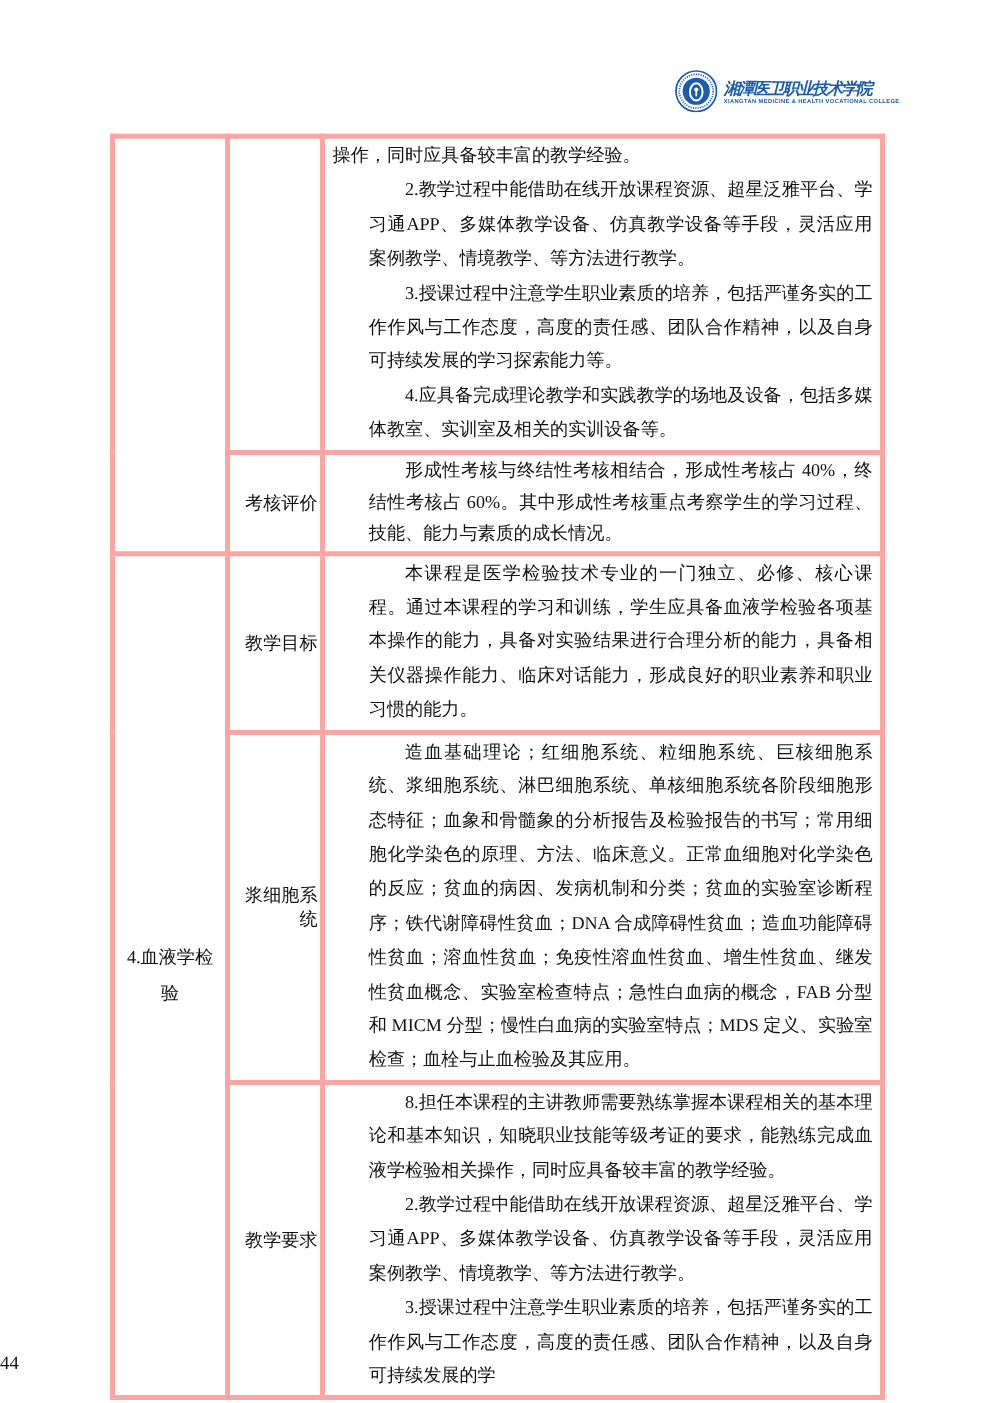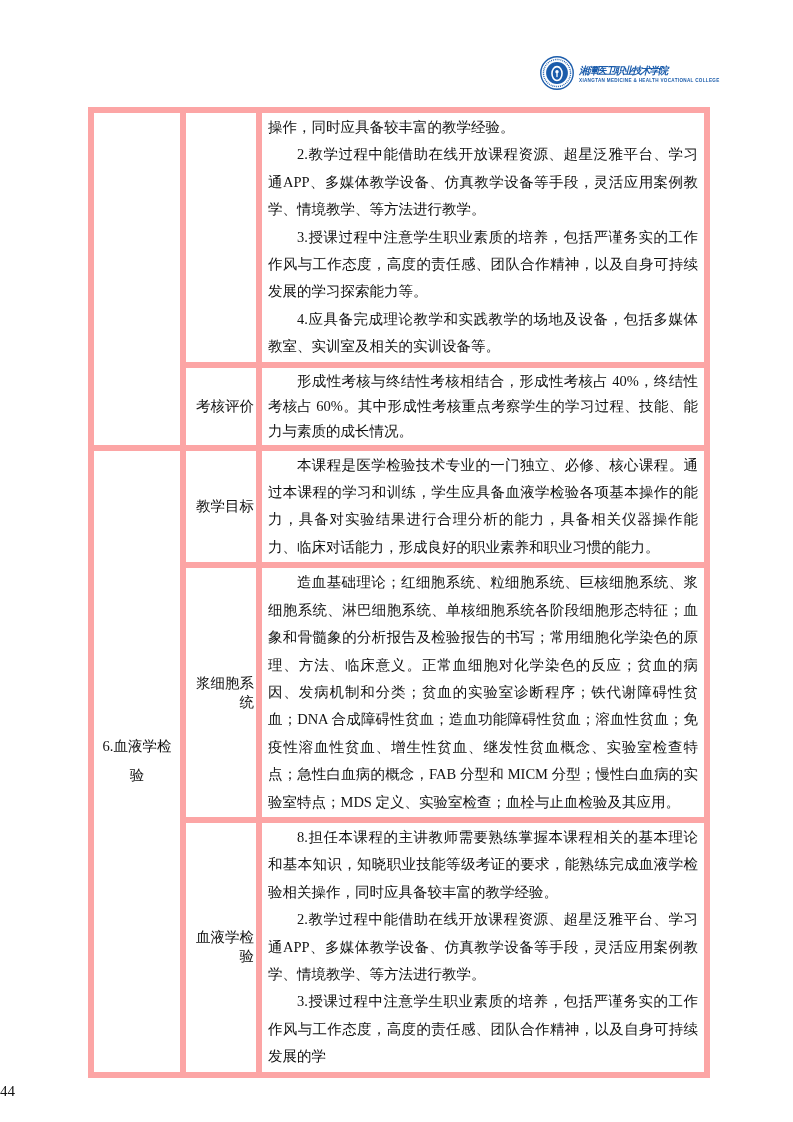--- a/index.html
+++ b/index.html
@@ -12,48 +12,48 @@
   }
   
   .logo-block {
     position: absolute; left: 540px; top: 56px;
     display: flex; align-items: center; gap: 5px;
   }
   .emblem { width: 34px; height: 34px; flex: 0 0 auto; }
   .logo-text { display: flex; flex-direction: column; }
   .logo-zh {
     color: #1b5cab; font-weight: bold; font-style: italic;
-    font-size: 10px; letter-spacing: -1.2px; line-height: 15px;
+    font-size: 13px; letter-spacing: -1.2px; line-height: 15px;
     white-space: nowrap;
   }
   .logo-en {
     color: #1b5cab; font-size: 4.6px; letter-spacing: 0.32px;
     line-height: 6px; white-space: nowrap;
     font-family: "Liberation Sans", sans-serif; font-weight: bold;
   }
   
   table.syllabus {
     position: absolute; left: 88px; top: 107px;
     width: 616px; table-layout: fixed;
     border-collapse: collapse;
   }
   table.syllabus td {
-    border: 6px solid #fca5a5;
+    border: 4px solid #fca5a5;
     vertical-align: middle;
     font-size: 14.5px;
   }
   td.course-cell { text-align: center; line-height: 29px; padding: 0 4px; }
   td.label-cell  { text-align: right; padding: 0 2px; }
   td.content-cell { padding: 1px 6px; }
   .para {
     text-align: justify;
     line-height: 27.4px;
   }
   .tight .para { line-height: 25px; }
-  .ind { text-indent: 2em; }
+  .ind { text-indent: 2em; margin-left: 29px; }
   
   .page-number {
     position: absolute; left: 0; right: 0; top: 1037px;
     text-align: left; font-size: 15px; margin-top: 46px;
   }
 </style>
 </head>
 <body>
 
 <div>
@@ -92,34 +92,34 @@
         </td>
       </tr>
       <tr>
         <td class="label-cell" style="height:75px">考核评价</td>
         <td class="content-cell tight">
           <p class="para ind">形成性考核与终结性考核相结合，形成性考核占 40%，终结性考核占 60%。其中形成性考核重点考察学生的学习过程、技能、能力与素质的成长情况。</p>
         </td>
       </tr>
 
       <tr>
-        <td class="course-cell" rowspan="3">6.血液学检验</td>
+        <td class="course-cell" rowspan="3">4.血液学检验</td>
         <td class="label-cell" style="height:112px">教学目标</td>
         <td class="content-cell">
           <p class="para ind">本课程是医学检验技术专业的一门独立、必修、核心课程。通过本课程的学习和训练，学生应具备血液学检验各项基本操作的能力，具备对实验结果进行合理分析的能力，具备相关仪器操作能力、临床对话能力，形成良好的职业素养和职业习惯的能力。</p>
         </td>
       </tr>
       <tr>
         <td class="label-cell" style="height:245px">浆细胞系统</td>
         <td class="content-cell">
           <p class="para ind">造血基础理论；红细胞系统、粒细胞系统、巨核细胞系统、浆细胞系统、淋巴细胞系统、单核细胞系统各阶段细胞形态特征；血象和骨髓象的分析报告及检验报告的书写；常用细胞化学染色的原理、方法、临床意义。正常血细胞对化学染色的反应；贫血的病因、发病机制和分类；贫血的实验室诊断程序；铁代谢障碍性贫血；DNA 合成障碍性贫血；造血功能障碍性贫血；溶血性贫血；免疫性溶血性贫血、增生性贫血、继发性贫血概念、实验室检查特点；急性白血病的概念，FAB 分型和 MICM 分型；慢性白血病的实验室特点；MDS 定义、实验室检查；血栓与止血检验及其应用。</p>
         </td>
       </tr>
       <tr>
-        <td class="label-cell" style="height:218px">血液学检验</td>
+        <td class="label-cell" style="height:218px">教学要求</td>
         <td class="content-cell">
           <p class="para ind">8.担任本课程的主讲教师需要熟练掌握本课程相关的基本理论和基本知识，知晓职业技能等级考证的要求，能熟练完成血液学检验相关操作，同时应具备较丰富的教学经验。</p>
           <p class="para ind">2.教学过程中能借助在线开放课程资源、超星泛雅平台、学习通APP、多媒体教学设备、仿真教学设备等手段，灵活应用案例教学、情境教学、等方法进行教学。</p>
           <p class="para ind">3.授课过程中注意学生职业素质的培养，包括严谨务实的工作作风与工作态度，高度的责任感、团队合作精神，以及自身可持续发展的学</p>
         </td>
       </tr>
     </tbody>
   </table>
 
   <div class="page-number">44</div>

